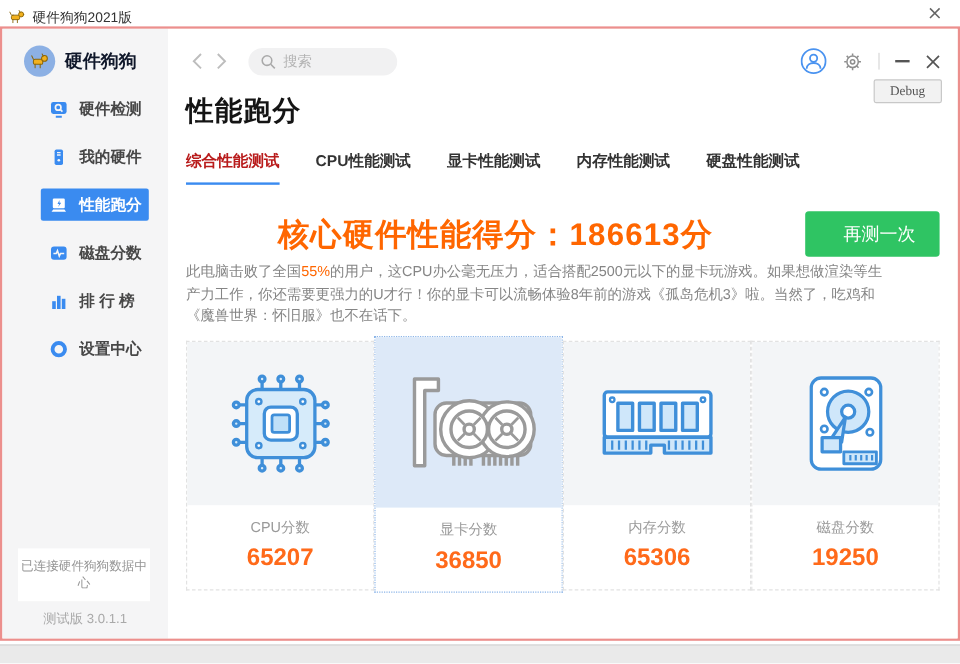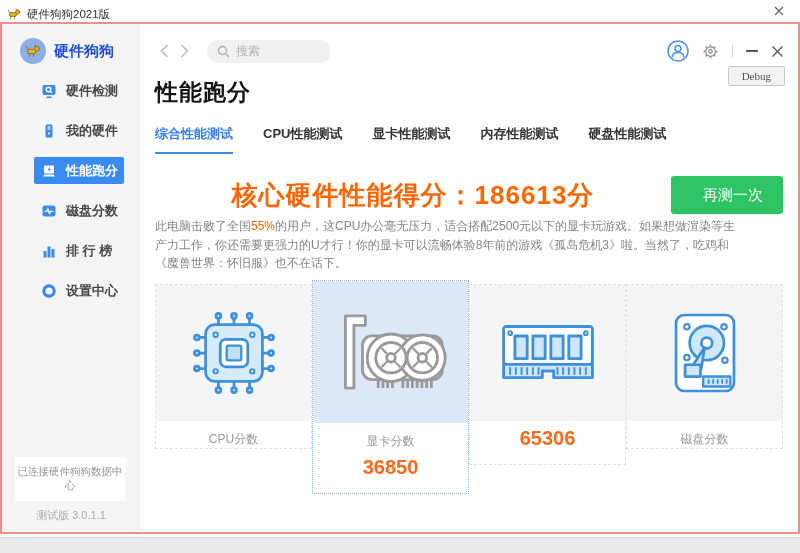--- a/index.html
+++ b/index.html
@@ -11,21 +11,21 @@
   .os-titlebar .t-title { font-size:11.5px; color:#333; }
   .os-titlebar .t-close { position:absolute; right:14px; top:4px; width:14px; height:14px; display:flex; align-items:center; justify-content:center; }
 
   
   .app { height:512px; border:2px solid #ec8f8d; display:flex; background:#fff; position:relative; }
 
   
   .sidebar { width:138px; flex-shrink:0; background:#f5f5f6; position:relative; }
   .logo-row { display:flex; align-items:center; gap:8px; padding:14px 0 0 18px; }
   .logo-circle { width:26px; height:26px; border-radius:50%; background:#8cb0e4; display:flex; align-items:center; justify-content:center; flex-shrink:0; }
-  .logo-name { font-size:15px; font-weight:bold; color:#1d4ed8; }
+  .logo-name { font-size:15px; font-weight:bold; color:#0f172a; }
   .menu { margin-top:7px; }
   .side-item { display:flex; align-items:center; gap:9px; height:27px; margin:13px 16px 0 32px; padding-left:7px; border-radius:2px; font-size:13px; font-weight:bold; color:#474747; cursor:default; }
   .side-item svg { color:#3a8bf0; flex-shrink:0; }
   .side-item.active { background:#3a8bf0; color:#fff; }
   .side-item.active svg { color:#fff; }
   .side-status { position:absolute; left:13px; bottom:31px; width:110px; background:#fff; font-size:10.5px; color:#949494; text-align:center; padding:8px 2px; }
   .side-version { position:absolute; bottom:9px; left:0; right:0; text-align:center; font-size:11px; color:#a9a9a9;margin-top:36px; }
 
   
   .main { flex:1; background:#fff; position:relative; }
@@ -38,21 +38,21 @@
   .win-icons { display:flex; align-items:center; gap:13px; }
   .wi-div { width:1px; height:14px; background:#d8d8d8; }
   .wi-min { width:12px; height:2px; background:#555; }
 
   .debug-btn { position:absolute; top:42px; right:13px; font-size:11px; color:#555; background:#f2f2f2; border:1px solid #c8c8c8; border-radius:2px; padding:3px 13px;font-family:Liberation Serif, serif; }
 
   .content { padding:0 15px; }
   .page-title { font-size:23px; font-weight:bold; color:#141414; margin-top:8px; letter-spacing:1px; }
   .tabs { display:flex; gap:30px; margin-top:17px; font-size:13px; font-weight:bold; color:#333; border-bottom:1px solid transparent; }
   .tab { padding-bottom:9px; border-bottom:2.5px solid transparent; cursor:default; }
-  .tab.active { color:#3b82f6; border-bottom-color:#3a8bf0; }
+  .tab.active { color:#b91c1c; border-bottom-color:#3a8bf0; }
 
   .score-row { display:flex; align-items:center; margin-top:21px; }
   .score-text { flex:1; text-align:center; font-size:26px; font-weight:bold; color:#ff6600; letter-spacing:1px; }
   .retest-btn { width:112px; height:38px; background:#2fc463; color:#fff; font-size:15px; border:none; border-radius:3px; font-family:inherit;padding-left:12px; }
 
   .desc { margin-top:3px; font-size:12px; color:#858585; line-height:1.55; padding-right:42px; }
   .desc .hl { color:#ff6600; }
 
   .cards { display:flex; gap:0; margin-top:11px; align-items:flex-start; }
   .card { flex:1; border:1px dashed #e2e2e2; background:#fff; }
@@ -242,20 +242,21 @@
                 <circle cx="28" cy="28" r="2.4" fill="#fff" stroke-width="2.2"></circle>
                   <circle cx="68" cy="28" r="2.4" fill="#fff" stroke-width="2.2"></circle>
                 <circle cx="28" cy="68" r="2.4" fill="#fff" stroke-width="2.2"></circle>
                   <circle cx="68" cy="68" r="2.4" fill="#fff" stroke-width="2.2"></circle>
                 <rect x="33" y="33" width="30" height="30" rx="6" fill="#fff"></rect>
                 <rect x="40" y="40" width="16" height="16" rx="2" fill="#bfe0f8" stroke-width="2.5"></rect>
               </g>
             </svg>
           </div>
           <div class="card-label">CPU分数</div>
+          <div class="card-score">65207</div>
         </div>
 
         <div class="card active">
           <div class="icon-area">
             <svg width="114" height="86" viewBox="0 0 120 90">
               <g stroke="#9a9a9a" stroke-width="3" fill="#fff" stroke-linejoin="round">
                 <path d="M12 7 h21 v10 h-12 v66 h-9 z"></path>
                 <rect x="30" y="28" width="84" height="46" rx="10"></rect>
                 <circle cx="60" cy="51" r="25"></circle>
                 <circle cx="93" cy="51" r="24"></circle>
@@ -294,20 +295,21 @@
                 <circle cx="95" cy="19" r="2" stroke-width="2"></circle>
                 <rect x="20" y="22" width="13" height="24" fill="#cfe7fa"></rect>
                 <rect x="39" y="22" width="13" height="24" fill="#cfe7fa"></rect>
                 <rect x="58" y="22" width="13" height="24" fill="#cfe7fa"></rect>
                 <rect x="77" y="22" width="13" height="24" fill="#cfe7fa"></rect>
                 <path d="M8 52 h94 v14 h-41 v-7 h-12 v7 H8 z" fill="#cfe7fa"></path>
                 <path d="M15 55 v8 M21 55 v8 M27 55 v8 M33 55 v8 M39 55 v8 M45 55 v8 M65 55 v8 M71 55 v8 M77 55 v8 M83 55 v8 M89 55 v8 M95 55 v8" stroke-width="2"></path>
               </g>
             </svg>
           </div>
+          <div class="card-label">内存分数</div>
           <div class="card-score">65306</div>
         </div>
 
         <div class="card">
           <div class="icon-area">
             <svg width="76" height="88" viewBox="0 0 84 96">
               <g stroke="#3f8fd9" stroke-width="3" fill="#fff" stroke-linejoin="round">
                 <rect x="10" y="6" width="64" height="84" rx="9"></rect>
                 <circle cx="22" cy="19" r="3" stroke-width="2.4"></circle>
                 <circle cx="63" cy="19" r="3" stroke-width="2.4"></circle>
@@ -316,20 +318,21 @@
                 <circle cx="44" cy="37" r="19" fill="#cfe7fa"></circle>
                 <circle cx="44" cy="37" r="6" fill="#fff"></circle>
                 <path d="M41.5 42 L29 61 L38 65 z" fill="#cfe7fa"></path>
                 <path d="M20 61 h17 v13 H20 z" fill="#cfe7fa"></path>
                 <path d="M40 74 h30 v11 H40 z" fill="#cfe7fa" stroke-width="2.6"></path>
                 <path d="M46 77 v5 M51 77 v5 M56 77 v5 M61 77 v5 M66 77 v5" stroke-width="2"></path>
               </g>
             </svg>
           </div>
           <div class="card-label">磁盘分数</div>
+          <div class="card-score">19250</div>
         </div>
 
       </div>
     </div>
   </div>
 </div>
 
 <div class="bottom-strip"></div>
 
 </body></html>

